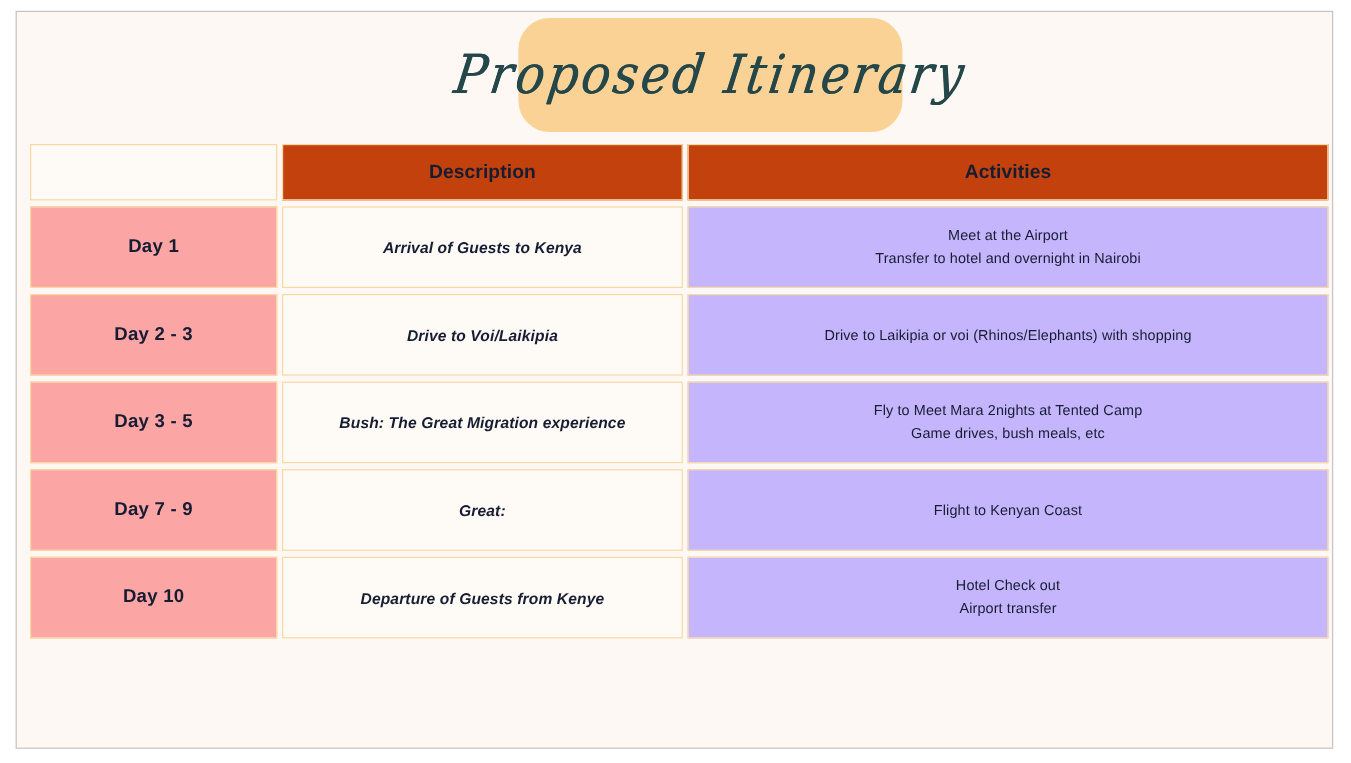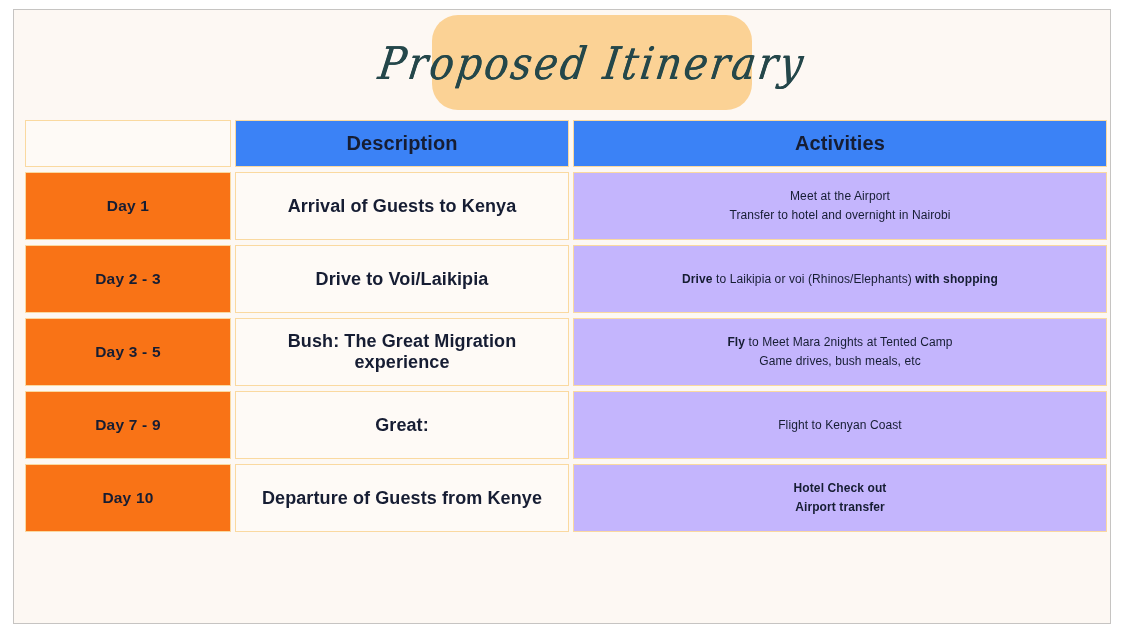--- a/index.html
+++ b/index.html
@@ -74,50 +74,51 @@
     box-sizing: border-box;
     padding: 4px 8px;
   }
 
   
   tr.header-row td { height: 47px; }
   td.head-blank {
     background: #fefaf6;
   }
   td.head-cell {
-    background: #3b82f6;
+    background: #c2410c;
     font-weight: bold;
-    font-size: 20px;
+    font-size: 16px;
     letter-spacing: 0.1px;
   }
 
   
   tr.data-row td { height: 68px; }
 
   td.day-cell {
-    background: #f97316;
+    background: #fca5a5;
     font-weight: bold;
     font-size: 15.5px;
     letter-spacing: 0.2px;
   }
   td.desc-cell {
     background: #fefaf6;
     font-weight: bold;
-    font-size: 18px;
+    font-size: 13px;
     letter-spacing: 0.1px;
+    font-style: italic;
   }
   td.act-cell {
     background: #c4b5fd;
     font-weight: normal;
     font-size: 12px;
     line-height: 1.55;
     letter-spacing: 0.1px;
   }
 
-  .rich b { font-weight: bold; }
+  .rich b { font-weight: normal; }
   .rich   { display: block; }
 </style>
 </head>
 <body>
 
 <div class="page">
 
   <div class="title-banner">
     <div class="title-text">Proposed  Itinerary</div>
   </div>

